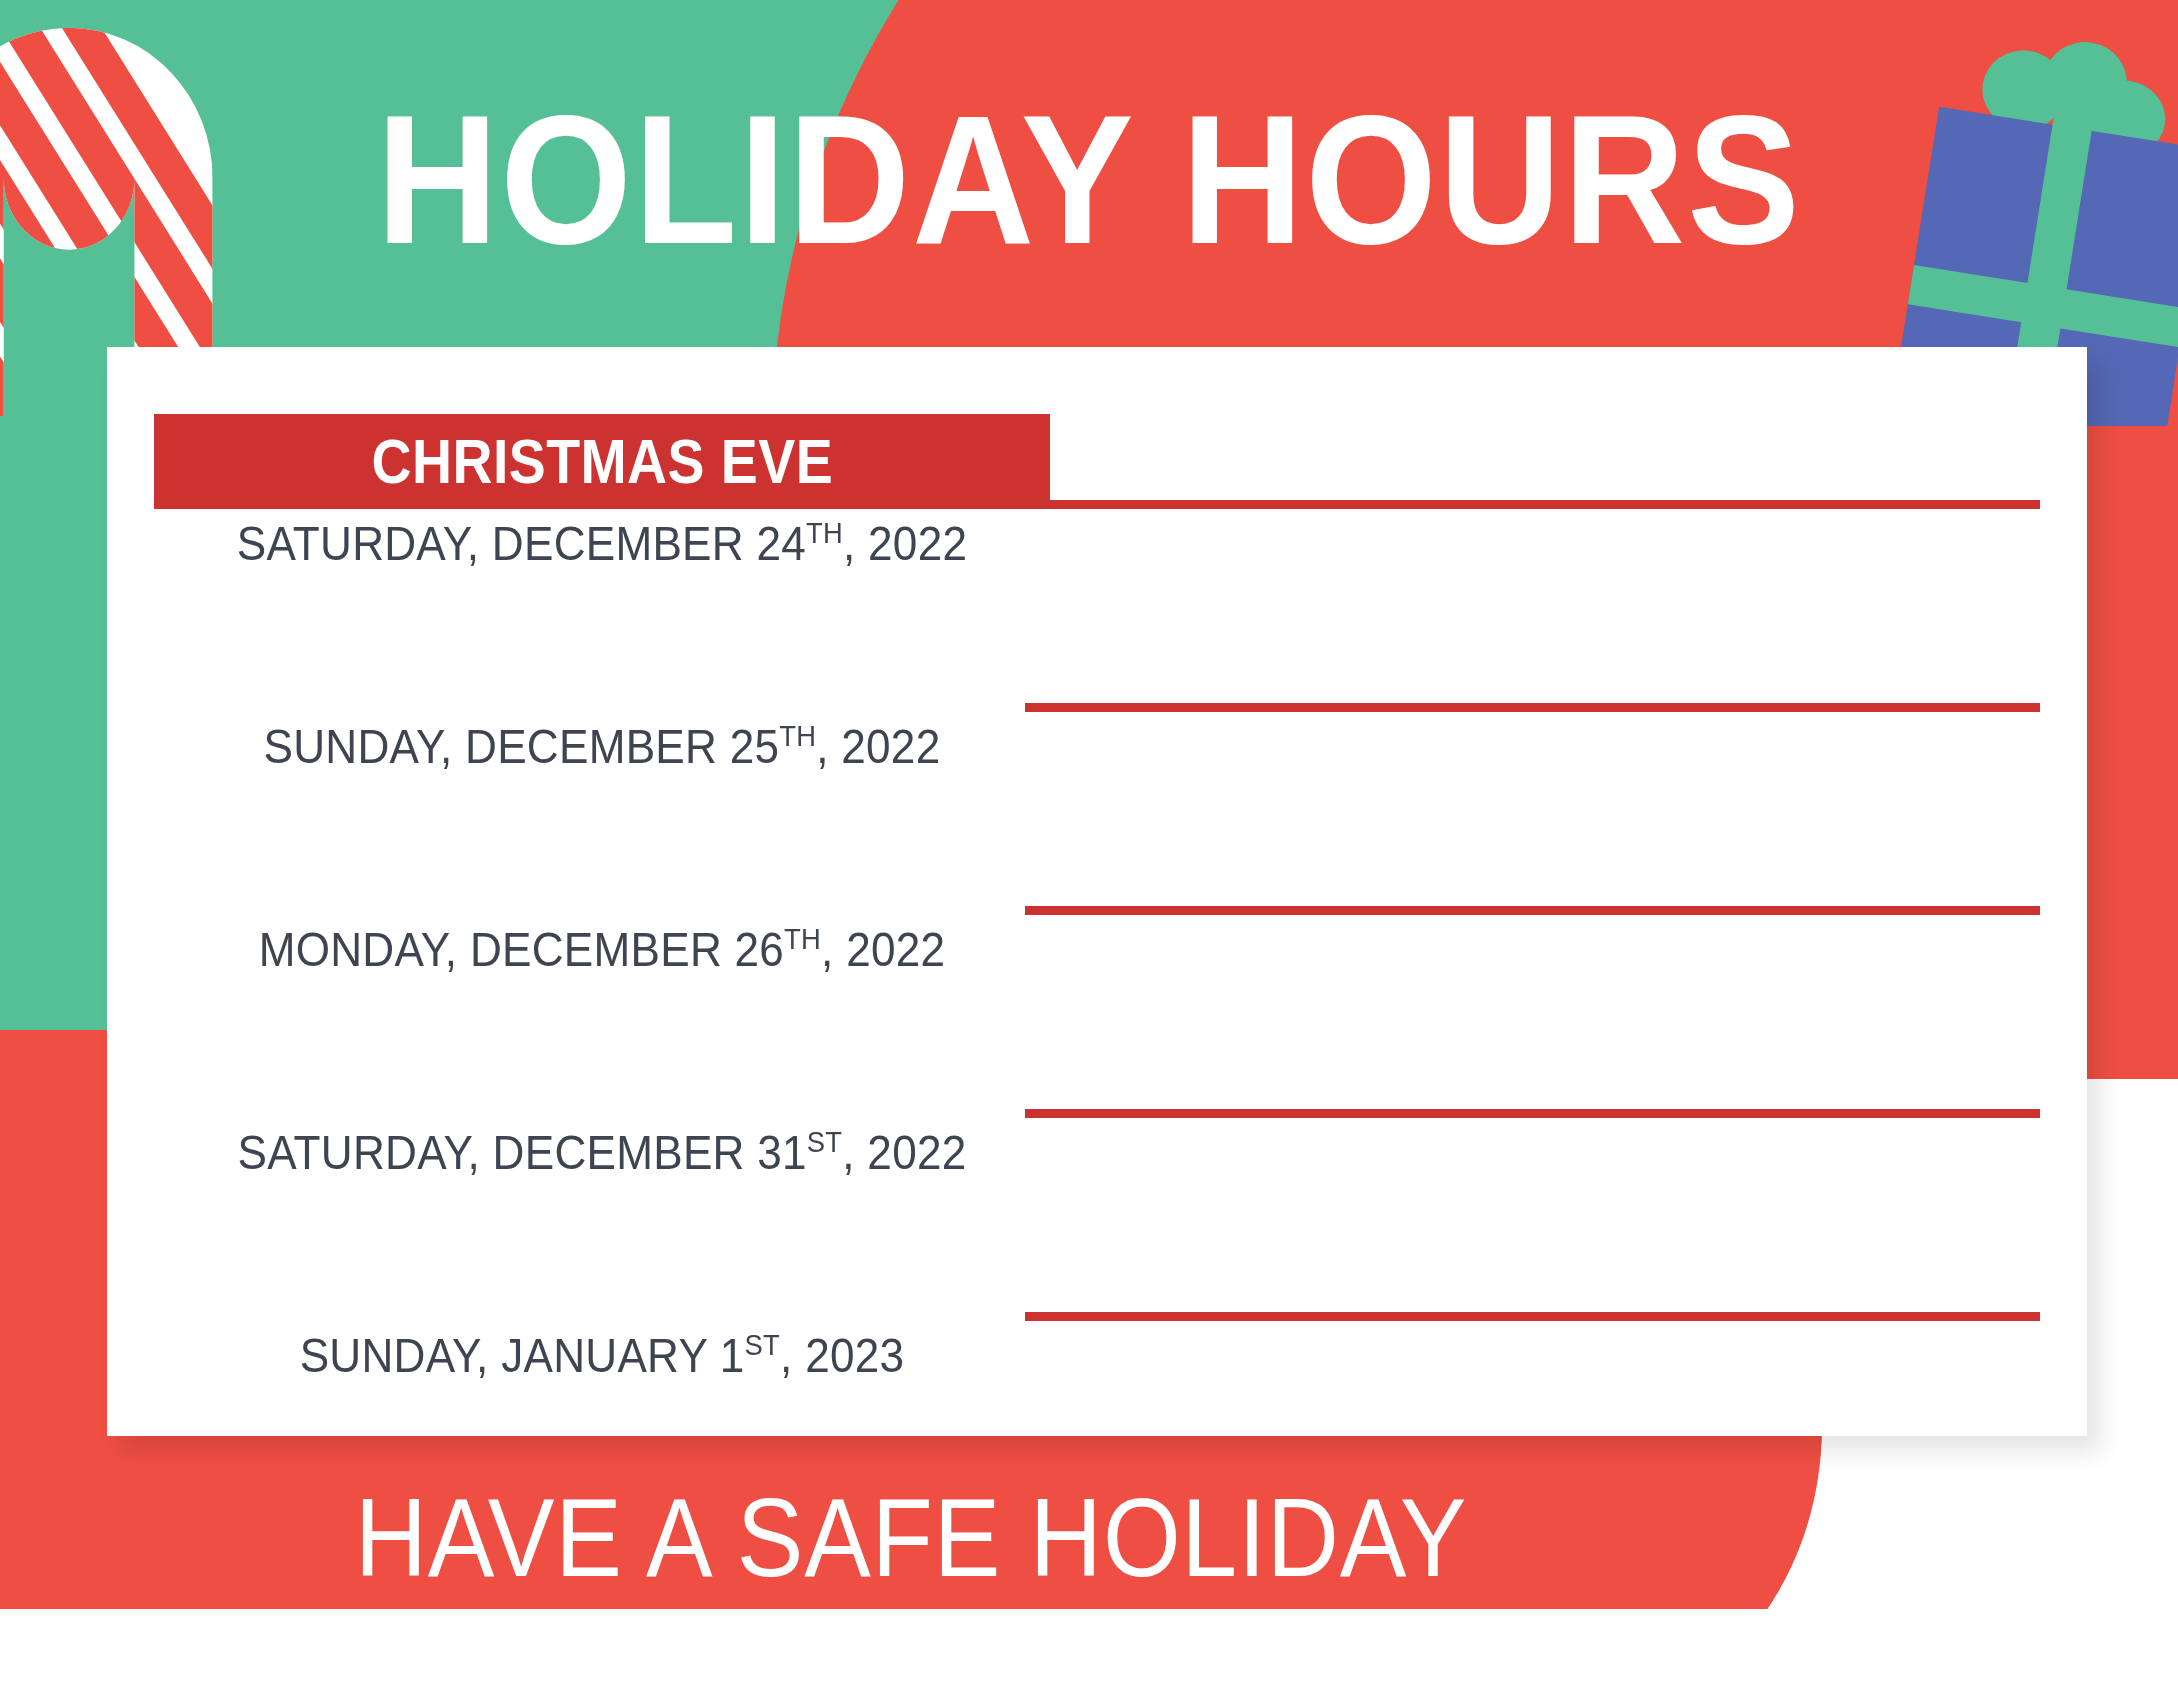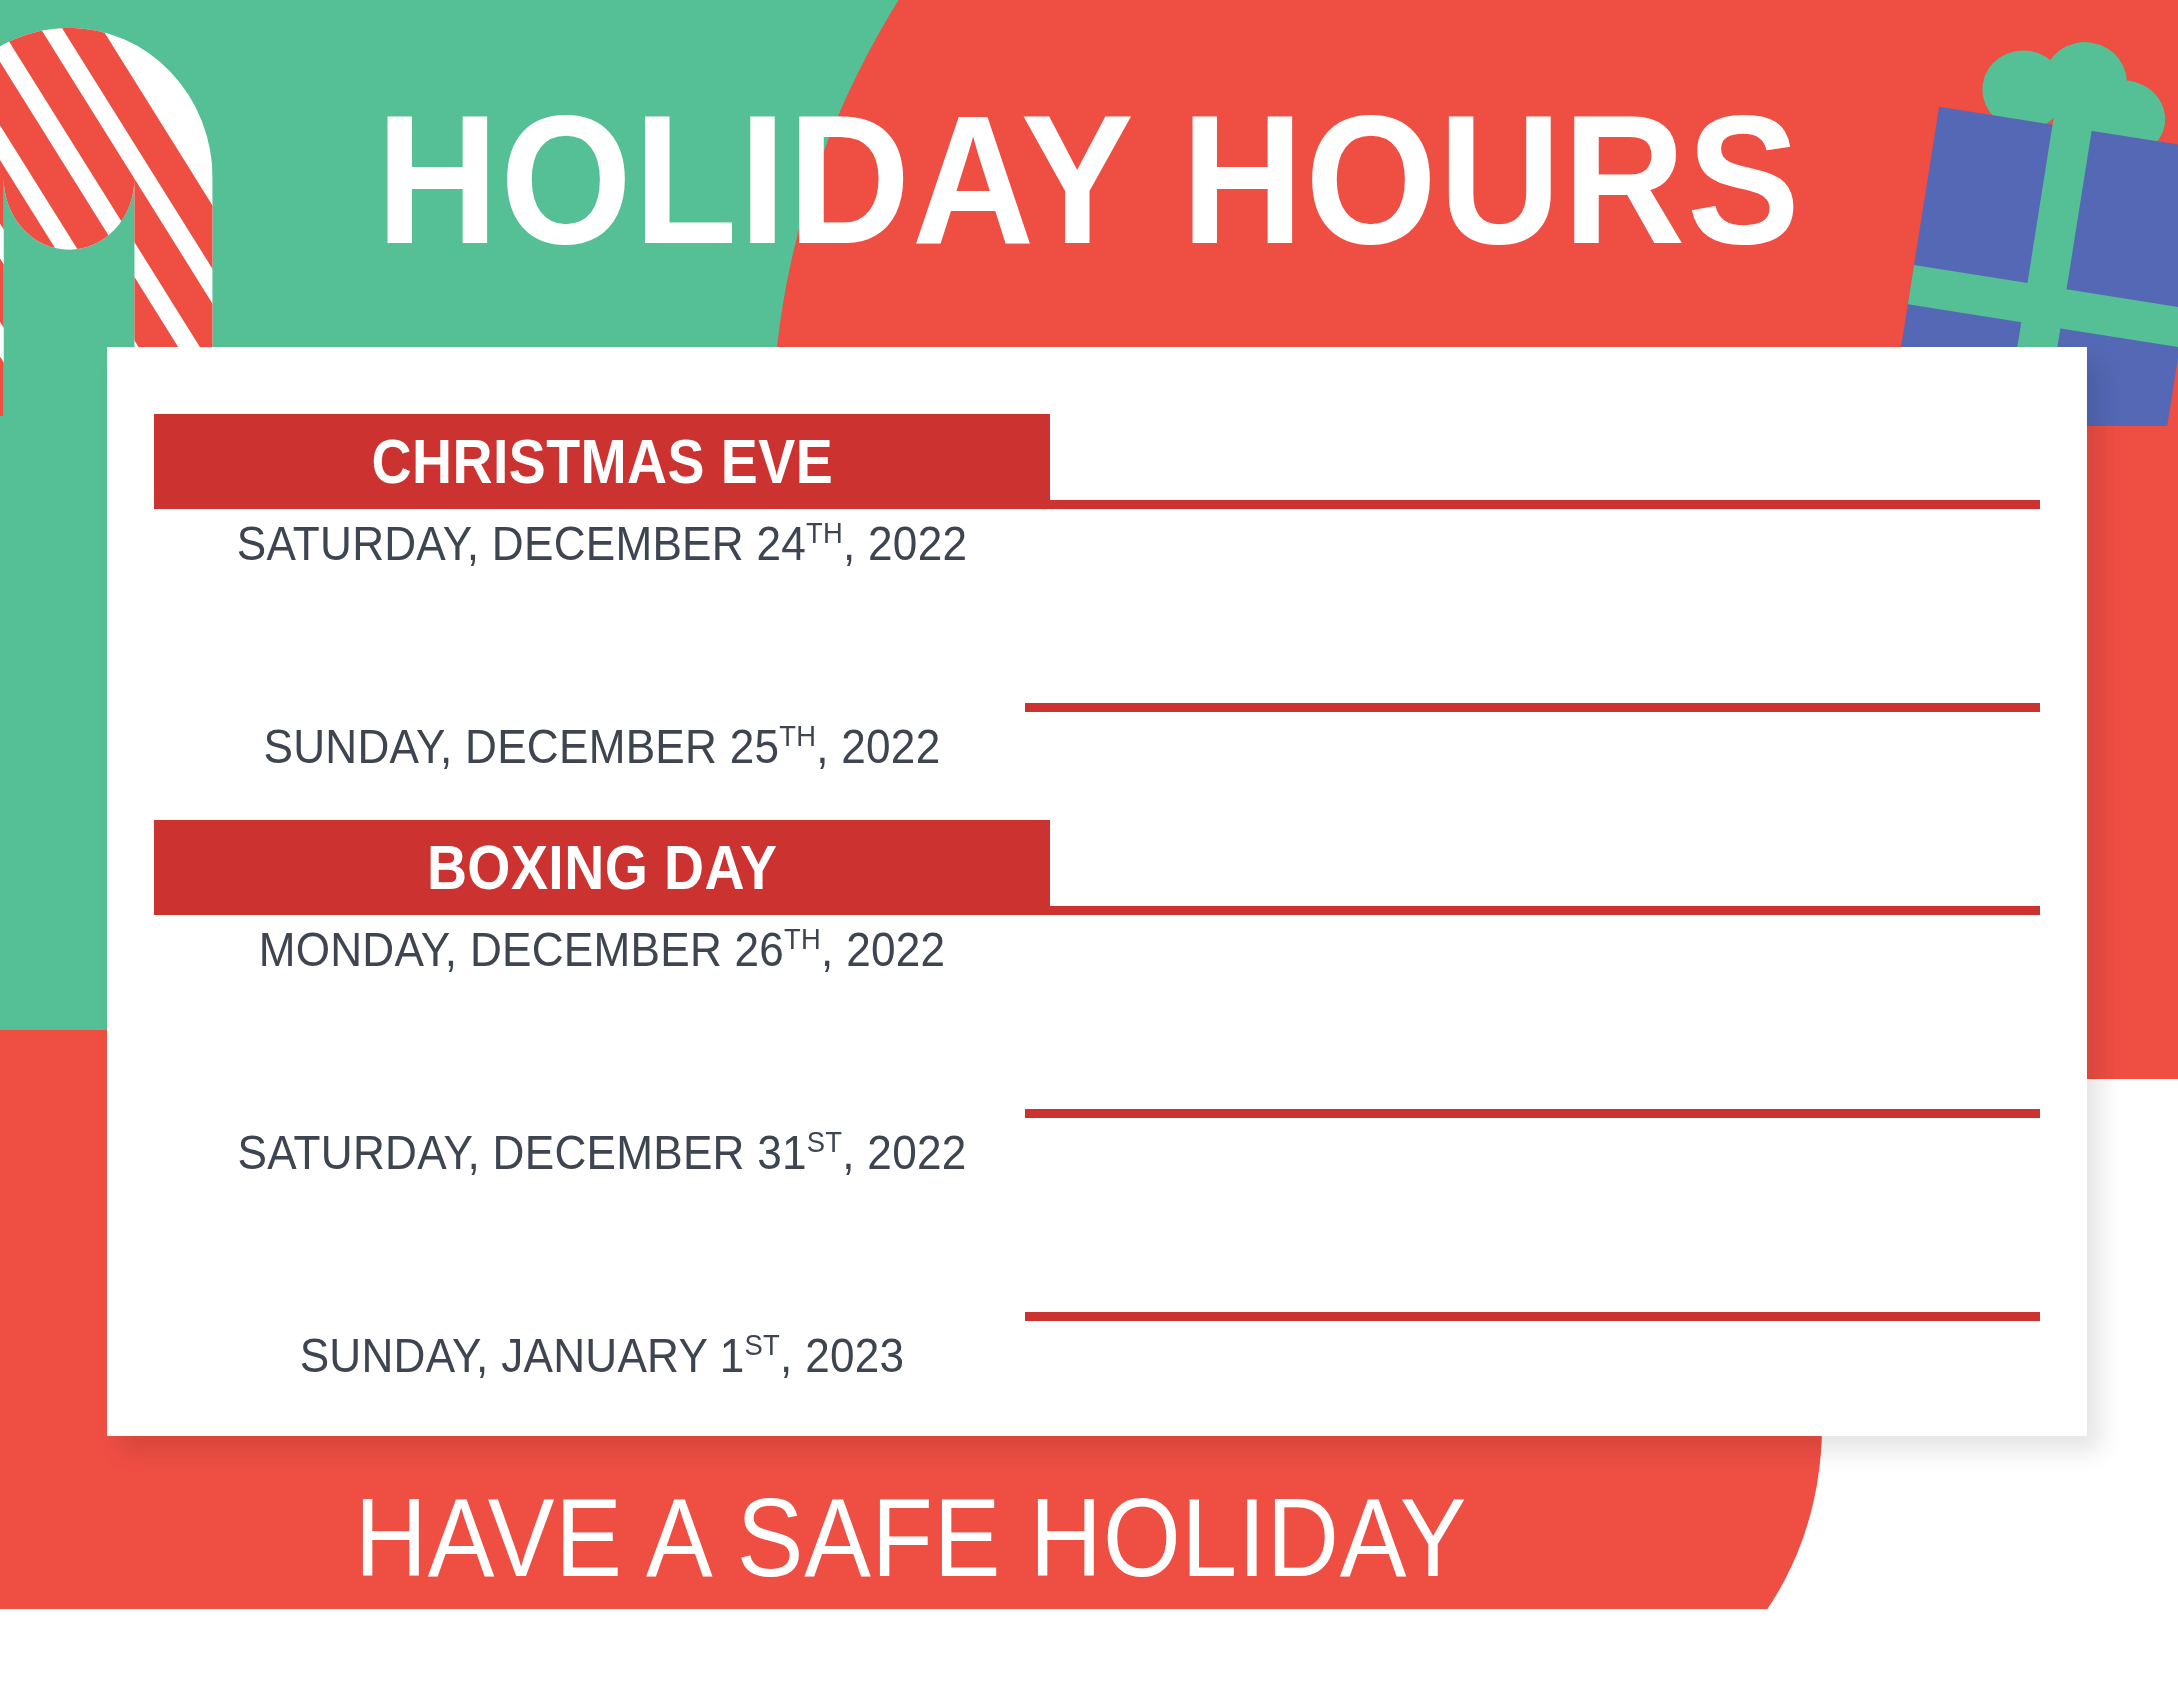--- a/index.html
+++ b/index.html
@@ -236,23 +236,20 @@
         <div class="date"><span>SATURDAY, DECEMBER 24</span><sup>TH</sup><span>, 2022</span></div>
       </div>
 
       <div class="row">
         <div class="writing-line"></div>
         <div class="date"><span>SUNDAY, DECEMBER 25</span><sup>TH</sup><span>, 2022</span></div>
       </div>
 
       <div class="row">
         <div class="writing-line"></div>
-        <div class="band">
-          <span class="band-label">BOXING DAY</span>
-        </div>
         <div class="date"><span>MONDAY, DECEMBER 26</span><sup>TH</sup><span>, 2022</span></div>
       </div>
 
       <div class="row">
         <div class="writing-line"></div>
         <div class="date"><span>SATURDAY, DECEMBER 31</span><sup>ST</sup><span>, 2022</span></div>
       </div>
 
       <div class="row">
         <div class="writing-line"></div>

